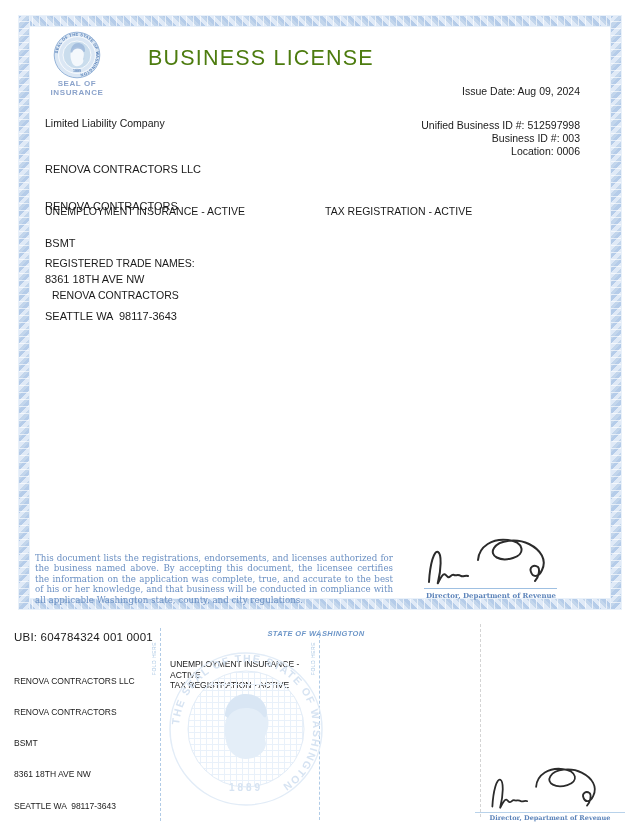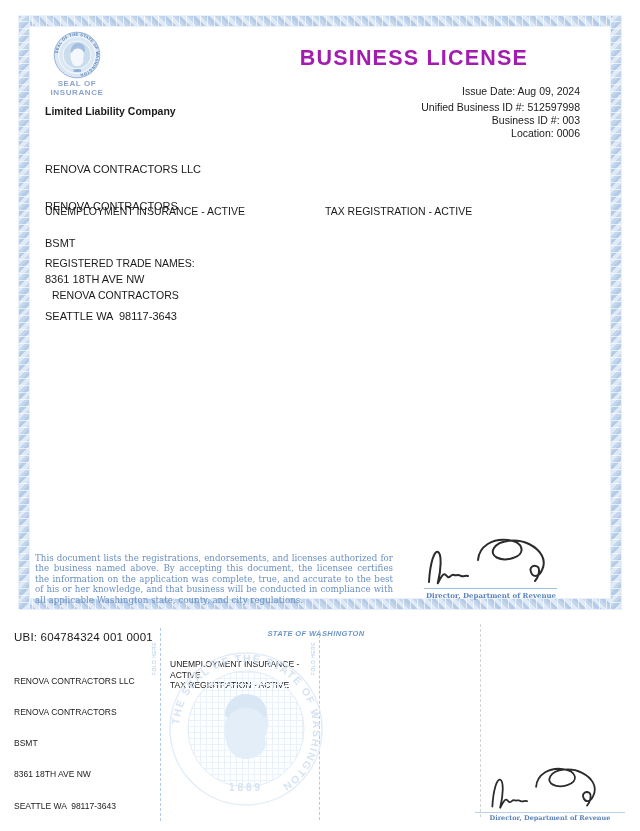--- a/index.html
+++ b/index.html
@@ -30,28 +30,28 @@
   .frame-top{top:0;}
   .frame-bottom{bottom:0;}
   .frame-left{left:0;}
   .frame-right{right:0;}
 
   .seal-caption{
     left:9px;top:64px;width:100px;text-align:center;
     color:#8ba3cb;font-weight:bold;font-size:8px;line-height:9px;letter-spacing:.6px;
   }
   .doc-title{
-    left:130px;top:31px;width:380px;text-align:right;
-    color:#a21caf;font-weight:bold;font-size:21.5px;letter-spacing:1.2px;
-  }
-  .entity-type{left:27px;top:90px;font-size:10.5px;font-weight:bold;}
+    left:130px;top:31px;width:380px;text-align:left;
+    color:#4d7c0f;font-weight:normal;font-size:21.5px;letter-spacing:1.2px;
+  }
+  .entity-type{left:27px;top:102px;font-size:10.5px;}
   .info-block{
     right:42px;top:70px;text-align:right;font-size:10.5px;line-height:13px;
   }
-  .info-block .first{margin-bottom:3px;}
+  .info-block .first{margin-bottom:21px;}
   .licensee{left:27px;top:124px;font-size:11px;line-height:12.2px;white-space:pre;}
   .endorse-1{left:27px;top:190px;font-size:10.5px;}
   .endorse-2{left:307px;top:190px;font-size:10.5px;}
   .trade-label{left:27px;top:242px;font-size:10.5px;}
   .trade-name{left:34px;top:274px;font-size:10.5px;}
   .disclaimer{
     left:17px;top:538px;width:358px;
     font-family:"DejaVu Serif", serif;font-weight:normal;
     font-size:8.7px;line-height:10.4px;color:#6b90c3;
     text-align:justify;

